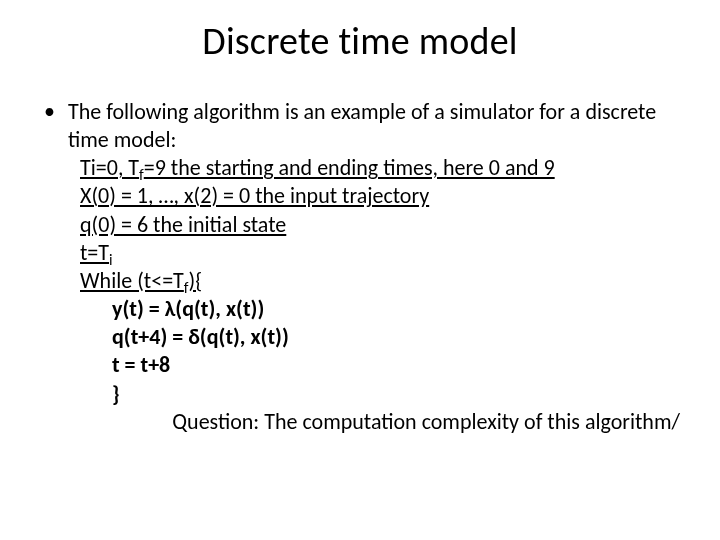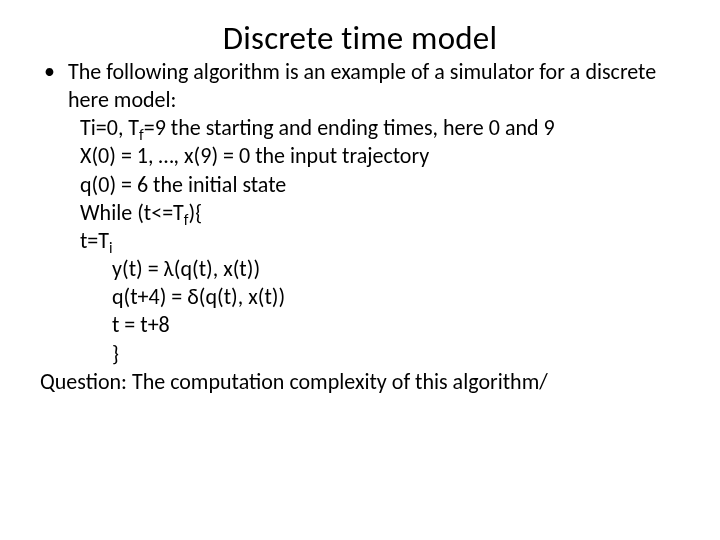--- a/index.html
+++ b/index.html
@@ -6,77 +6,78 @@
   body {
     width: 720px;
     height: 540px;
     background: #ffffff;
     font-family: Calibri, "Segoe UI", Arial, sans-serif;
     color: #000;
     padding: 18px 40px 20px 40px;
     overflow: hidden;
   }
   .title {
-    font-size: 33px;
+    font-size: 38px;
     font-weight: 400;
     text-align: center;
+    margin-bottom: 34px;
     letter-spacing: 0.2px;
   }
   .content {
     font-size: 22px;
     line-height: 1.28;
   }
   .bullet-row {
     display: flex;
     align-items: flex-start;
   }
   .bullet {
     width: 28px;
     flex-shrink: 0;
     text-align: left;
     padding-left: 4px;
   }
   .bullet-text {
     flex: 1;
   }
-  .indent-1 { padding-left: 40px; }
-  .indent-2 { padding-left: 72px; }
-  .question { padding-left: 0; }
+  .indent-1 { padding-left: 40px; text-decoration: underline; }
+  .indent-2 { padding-left: 72px; font-weight: bold; }
+  .question { padding-left: 0; text-align: right; }
   sub {
     font-size: 0.7em;
     vertical-align: sub;
     line-height: 0;
   }
 </style>
 </head>
 <body>
 
 <div class="title">Discrete time model</div>
 
 <div class="content">
 
   <div class="bullet-row">
     <div class="bullet">•</div>
-    <div class="bullet-text">The following algorithm is an example of a simulator for a discrete here model:</div>
+    <div class="bullet-text">The following algorithm is an example of a simulator for a discrete time model:</div>
   </div>
 
   <div class="indent-1">
     <span>Ti=0, T</span><sub>f</sub><span>=9 the starting and ending times, here 0 and 9</span>
   </div>
 
-  <div class="indent-1">X(0) = 1, …, x(9) = 0 the input trajectory</div>
+  <div class="indent-1">X(0) = 1, …, x(2) = 0 the input trajectory</div>
 
   <div class="indent-1">q(0) = 6 the initial state</div>
 
   <div class="indent-1">
-    <span>While (t&lt;=T</span><sub>f</sub><span>){</span>
+    <span>t=T</span><sub>i</sub>
   </div>
 
   <div class="indent-1">
-    <span>t=T</span><sub>i</sub>
+    <span>While (t&lt;=T</span><sub>f</sub><span>){</span>
   </div>
 
   <div class="indent-2">y(t) = λ(q(t), x(t))</div>
 
   <div class="indent-2">q(t+4) = δ(q(t), x(t))</div>
 
   <div class="indent-2">t = t+8</div>
 
   <div class="indent-2">}</div>
 

